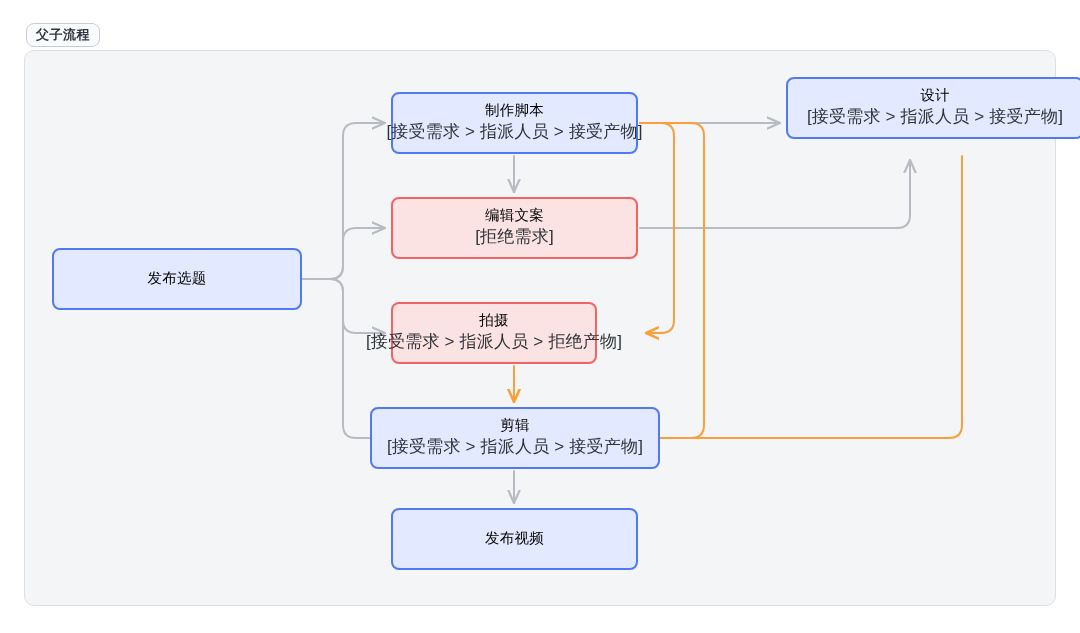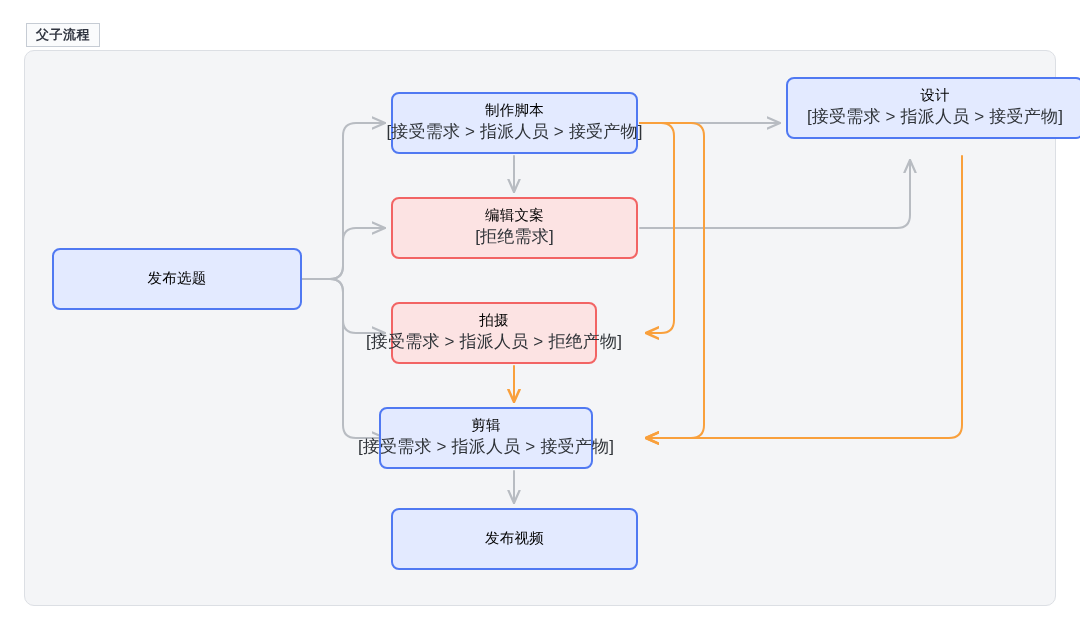--- a/index.html
+++ b/index.html
@@ -15,21 +15,21 @@
     background: #ffffff;
     overflow: hidden;
   }
   
   .title-chip {
     position: absolute;
     left: 26px;
     top: 23px;
     padding: 4px 9px 5px 9px;
     border: 1px solid #c6ccd4;
-    border-radius: 0;
+    border-radius: 8px;
     background: #fafbfc;
     font-size: 13px;
     font-weight: bold;
     color: #303540;
     line-height: 1;
     letter-spacing: 0.5px;
     white-space: nowrap;
     z-index: 5;
   }
   
@@ -147,21 +147,21 @@
   <div class="node red" style="left:391px; top:197px; width:247px; height:62px;">
     <div class="node-title">编辑文案</div>
     <div class="node-sub">[拒绝需求]</div>
   </div>
 
   <div class="node red" style="left:391px; top:302px; width:206px; height:62px;">
     <div class="node-title">拍摄</div>
     <div class="node-sub">[接受需求 &gt; 指派人员 &gt; 拒绝产物]</div>
   </div>
 
-  <div class="node blue" style="left:379px; top:407px; width:214px; height:62px;">
+  <div class="node blue" style="left:370px; top:407px; width:290px; height:62px;">
     <div class="node-title">剪辑</div>
     <div class="node-sub">[接受需求 &gt; 指派人员 &gt; 接受产物]</div>
   </div>
 
   <div class="node blue" style="left:391px; top:508px; width:247px; height:62px;">
     <div class="node-title">发布视频</div>
   </div>
 
   <div class="node blue" style="left:786px; top:77px; width:298px; height:62px;">
     <div class="node-title">设计</div>

